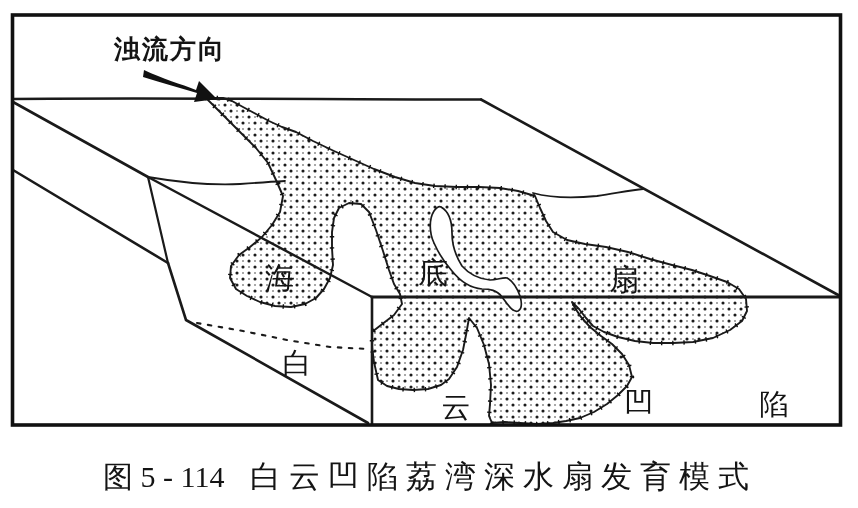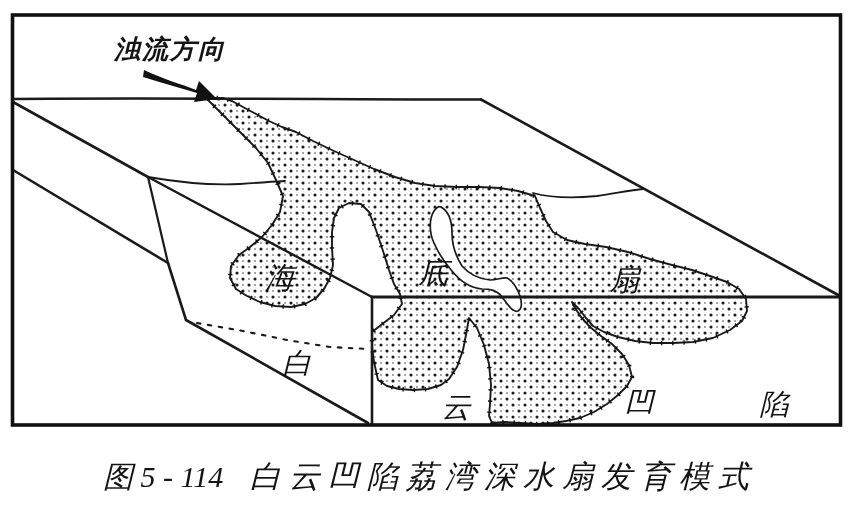--- a/index.html
+++ b/index.html
@@ -2,21 +2,20 @@
 <html><head>
 <meta charset="utf-8">
 <style>
   html,body{margin:0;padding:0;background:#ffffff;}
   .stage{
     position:relative;
     width:858px;height:508px;
     background:#7dd3fc;
     font-family:"Liberation Serif","DejaVu Serif",serif;
     overflow:hidden;
-    font-style:italic;
   }
   svg{display:block;}
   .ink-line{stroke:#1a1a1a;fill:none;stroke-linecap:round;stroke-linejoin:round;}
   .label{fill:#141414;font-family:"Liberation Serif","DejaVu Serif",serif;}
 </style>
 </head>
 <body>
 
 <div class="stage">
   <svg width="858" height="508" viewBox="0 0 858 508">

